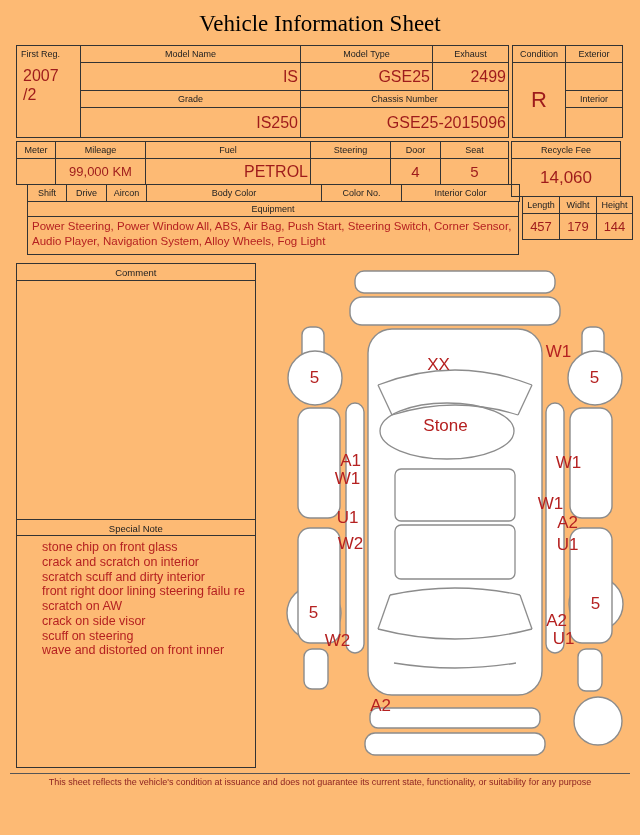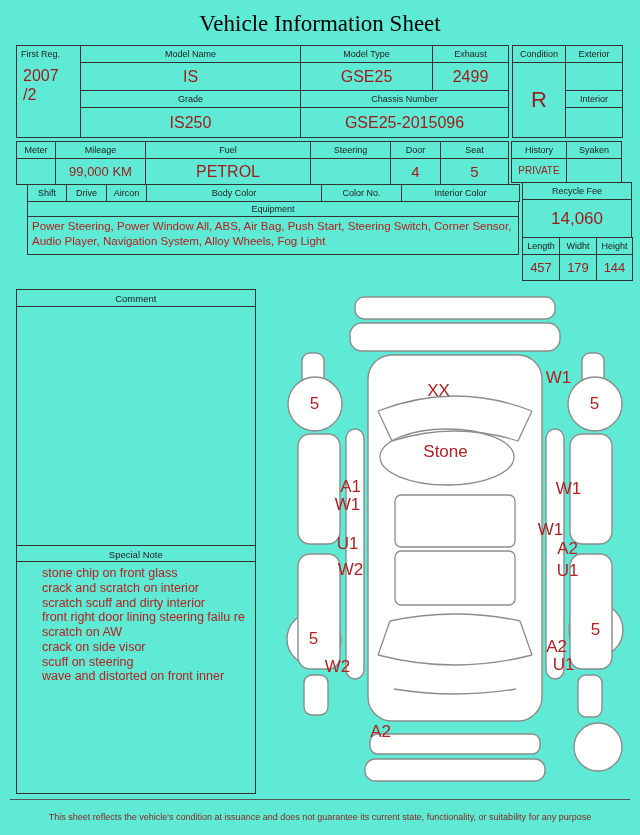--- a/index.html
+++ b/index.html
@@ -4,44 +4,44 @@
 <style>
   :root{
     --red:#9e1b1b;
     --note-red:#b52121;
     --line:#8c8c8c;
     --border:#333;
   }
   *{box-sizing:border-box;}
   html,body{margin:0;padding:0;background:#fff;}
   body{width:640px;font-family:"Liberation Sans",sans-serif;color:#111;}
-  .sheet{width:640px;height:835px;position:relative;background:#5eead4;overflow:hidden;}
+  .sheet{width:640px;height:835px;position:relative;background:#fdba74;overflow:hidden;}
   .title{font-family:"Liberation Serif",serif;font-size:23px;text-align:center;padding:11px 0 8px;color:#000;}
   .band{display:flex;gap:3px;margin:0 16px 3px;align-items:stretch;}
   table.tb{border-collapse:collapse;table-layout:fixed;}
   .tb td{border:1px solid var(--border);padding:0 2px;overflow:hidden;vertical-align:middle;}
   .lbl{font-size:9px;text-align:center;color:#222;height:16px;line-height:16px;white-space:nowrap;}
   .val{color:var(--red);text-align:center;white-space:nowrap;}
-  .big{font-size:16px;}
+  .big{font-size:16px;text-align:right;}
   .med{font-size:13px;}
   .stack table{width:100%;}
   .stack table + table{margin-top:-1px;margin-left:11px;}
   .firstreg-cell{vertical-align:top !important;padding:0 !important;}
   .firstreg{font-size:16px;text-align:left;padding:4px 4px 0 6px;line-height:1.2;}
   .eq-text{color:var(--note-red);font-size:11.5px;text-align:left;white-space:normal;line-height:1.3;padding:2px 4px !important;height:38px;vertical-align:top !important;}
   .bottom{display:flex;gap:18px;margin:8px 16px 0;}
   .notes-box{width:246px;height:505px;border:1px solid var(--border);display:flex;flex-direction:column;}
   .box-hdr{font-size:9.5px;text-align:center;border-bottom:1px solid var(--border);height:17px;line-height:17px;color:#222;}
   .comment-body{height:238px;}
   .sn-hdr{border-top:1px solid var(--border);}
   .sn-lines{flex:1;color:var(--note-red);font-size:12.5px;line-height:1.18;padding:4px 6px;overflow:hidden;margin-left:19px;}
   .diagram{position:relative;width:360px;height:505px;}
   .diagram svg{position:absolute;left:0;top:0;}
   .marker{position:absolute;transform:translate(-50%,-50%);color:var(--note-red);font-size:17px;white-space:nowrap;}
-  .footer{margin:5px 10px 0;border-top:1px solid #555;padding-top:12px;font-size:9px;color:#8a1f1f;text-align:center;white-space:nowrap;}
+  .footer{margin:5px 10px 0;border-top:1px solid #555;padding-top:3px;font-size:9px;color:#8a1f1f;text-align:center;white-space:nowrap;}
 </style>
 </head>
 <body>
 
 <div class="sheet">
 
   <div class="title">Vehicle Information Sheet</div>
 
   <div class="band">
     <table class="tb" style="width:492px">
@@ -158,36 +158,20 @@
             <tr>
           <td class="lbl" style="height:14px;line-height:14px">Equipment</td>
         </tr>
         <tr>
           <td class="eq-text">Power Steering, Power Window  All, ABS, Air Bag, Push Start, Steering Switch, Corner Sensor, Audio Player, Navigation System, Alloy Wheels, Fog Light</td>
         </tr>
       </tbody>
         </table>
     </div>
     <div class="stack" style="width:110px">
-      <table class="tb">
-        <colgroup>
-            <col style="width:55px">
-            <col style="width:55px">
-          </colgroup>
-        <tbody>
-            <tr>
-          <td class="lbl">History</td>
-          <td class="lbl">Syaken</td>
-        </tr>
-        <tr>
-          <td class="val" style="height:24px;font-size:10px">PRIVATE</td>
-          <td></td>
-        </tr>
-      </tbody>
-        </table>
       <table class="tb">
         <tbody>
             <tr>
           <td class="lbl">Recycle Fee</td>
         </tr>
         <tr>
           <td class="val" style="height:38px;font-size:17px">14,060</td>
         </tr>
       </tbody>
         </table>

